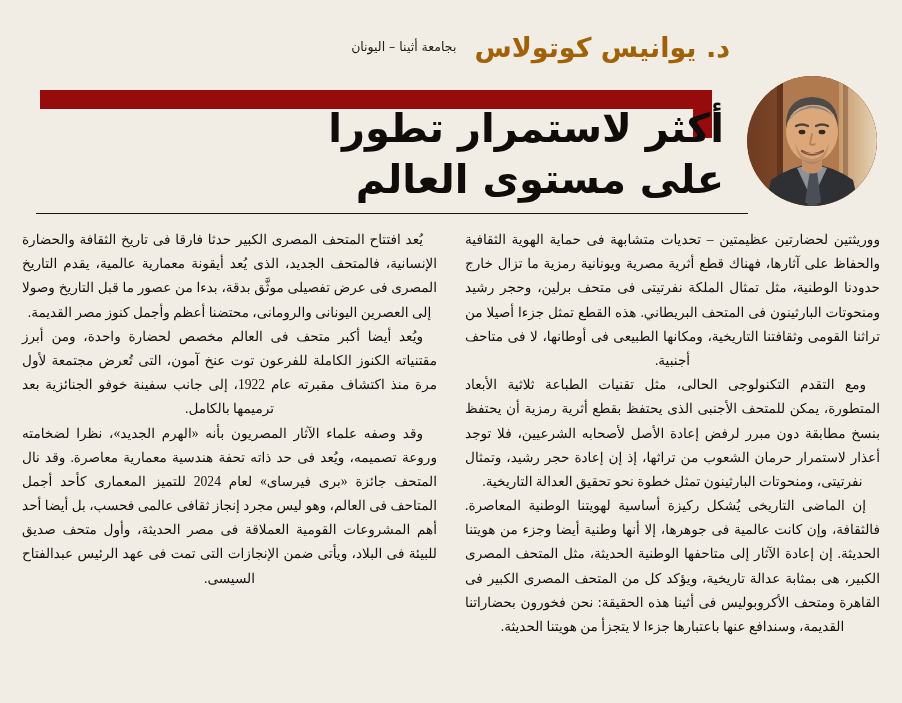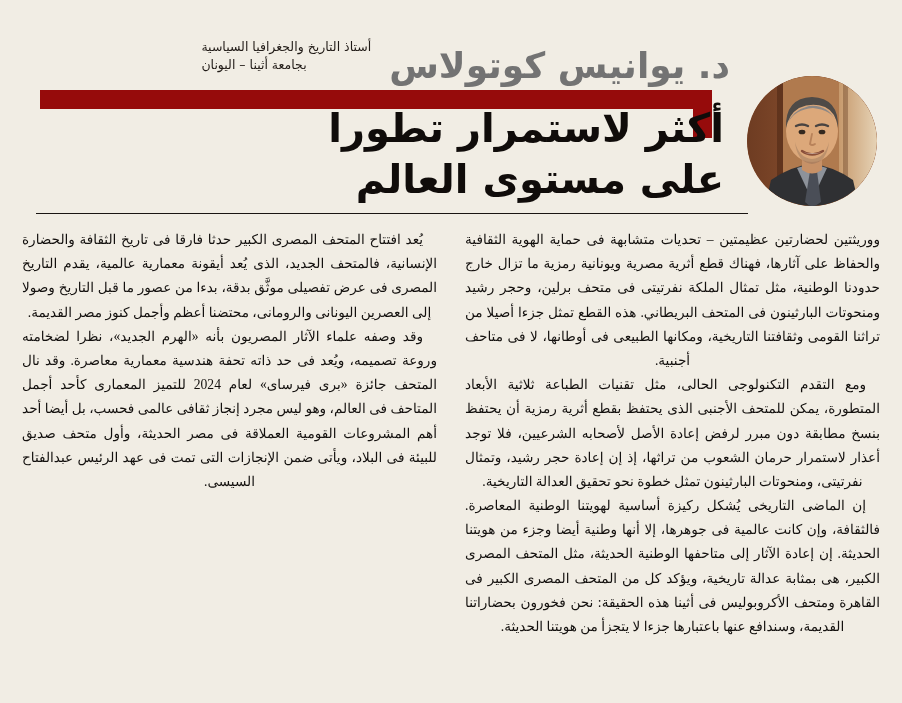--- a/index.html
+++ b/index.html
@@ -36,28 +36,27 @@
     position: absolute;
     top: 34px;
     right: 172px;
     display: flex;
     flex-direction: row;
     align-items: flex-start;
     gap: 18px;
   }
 
   .author-name {
-    font-size: 36px;
+    font-size: 27px;
     font-weight: 700;
-    color: #737373;
+    color: #a16207;
     letter-spacing: -0.5px;
     white-space: nowrap;
     line-height: 1.05;
     font-family: "DejaVu Sans", "Liberation Sans", sans-serif;
-    margin-top: 13px;
   }
 
   .author-affil {
     text-align: left;
     font-size: 12.5px;
     line-height: 1.45;
     color: #201a16;
     white-space: nowrap;
     padding-top: 4px;
   }
@@ -149,21 +148,20 @@
 </head>
 <body>
 
 <div class="page">
 
   <div class="masthead">
 
     <div class="byline-row">
       <div class="author-name">د. يوانيس كوتولاس</div>
       <div class="author-affil">
-        <div>أستاذ التاريخ والجغرافيا السياسية</div>
         <div>بجامعة أثينا – اليونان</div>
       </div>
     </div>
 
     <div class="red-rule"></div>
     <div class="red-rule-drop"></div>
 
     <div class="headline">
       <span class="ln">أكثر لاستمرار تطورا</span>
       <span class="ln">على مستوى العالم</span>
@@ -226,18 +224,19 @@
   <div class="columns">
 
     <div class="col">
       <p class="no-indent">ووريثتين لحضارتين عظيمتين – تحديات متشابهة فى حماية الهوية الثقافية والحفاظ على آثارها، فهناك قطع أثرية مصرية ويونانية رمزية ما تزال خارج حدودنا الوطنية، مثل تمثال الملكة نفرتيتى فى متحف برلين، وحجر رشيد ومنحوتات البارثينون فى المتحف البريطاني. هذه القطع تمثل جزءا أصيلا من تراثنا القومى وثقافتنا التاريخية، ومكانها الطبيعى فى أوطانها، لا فى متاحف أجنبية.</p>
       <p>ومع التقدم التكنولوجى الحالى، مثل تقنيات الطباعة ثلاثية الأبعاد المتطورة، يمكن للمتحف الأجنبى الذى يحتفظ بقطع أثرية رمزية أن يحتفظ بنسخ مطابقة دون مبرر لرفض إعادة الأصل لأصحابه الشرعيين، فلا توجد أعذار لاستمرار حرمان الشعوب من تراثها، إذ إن إعادة حجر رشيد، وتمثال نفرتيتى، ومنحوتات البارثينون تمثل خطوة نحو تحقيق العدالة التاريخية.</p>
       <p>إن الماضى التاريخى يُشكل ركيزة أساسية لهويتنا الوطنية المعاصرة. فالثقافة، وإن كانت عالمية فى جوهرها، إلا أنها وطنية أيضا وجزء من هويتنا الحديثة. إن إعادة الآثار إلى متاحفها الوطنية الحديثة، مثل المتحف المصرى الكبير، هى بمثابة عدالة تاريخية، ويؤكد كل من المتحف المصرى الكبير فى القاهرة ومتحف الأكروبوليس فى أثينا هذه الحقيقة: نحن فخورون بحضاراتنا القديمة، وسندافع عنها باعتبارها جزءا لا يتجزأ من هويتنا الحديثة.</p>
     </div>
 
     <div class="col">
       <p>يُعد افتتاح المتحف المصرى الكبير حدثا فارقا فى تاريخ الثقافة والحضارة الإنسانية، فالمتحف الجديد، الذى يُعد أيقونة معمارية عالمية، يقدم التاريخ المصرى فى عرض تفصيلى موثَّق بدقة، بدءا من عصور ما قبل التاريخ وصولا إلى العصرين اليونانى والرومانى، محتضنا أعظم وأجمل كنوز مصر القديمة.</p>
+      <p>ويُعد أيضا أكبر متحف فى العالم مخصص لحضارة واحدة، ومن أبرز مقتنياته الكنوز الكاملة للفرعون توت عنخ آمون، التى تُعرض مجتمعة لأول مرة منذ اكتشاف مقبرته عام 1922، إلى جانب سفينة خوفو الجنائزية بعد ترميمها بالكامل.</p>
       <p>وقد وصفه علماء الآثار المصريون بأنه «الهرم الجديد»، نظرا لضخامته وروعة تصميمه، ويُعد فى حد ذاته تحفة هندسية معمارية معاصرة. وقد نال المتحف جائزة «برى فيرساى» لعام 2024 للتميز المعمارى كأحد أجمل المتاحف فى العالم، وهو ليس مجرد إنجاز ثقافى عالمى فحسب، بل أيضا أحد أهم المشروعات القومية العملاقة فى مصر الحديثة، وأول متحف صديق للبيئة فى البلاد، ويأتى ضمن الإنجازات التى تمت فى عهد الرئيس عبدالفتاح السيسى.</p>
 
     </div>
   </div>
 
 </div>
 
 </body></html>

